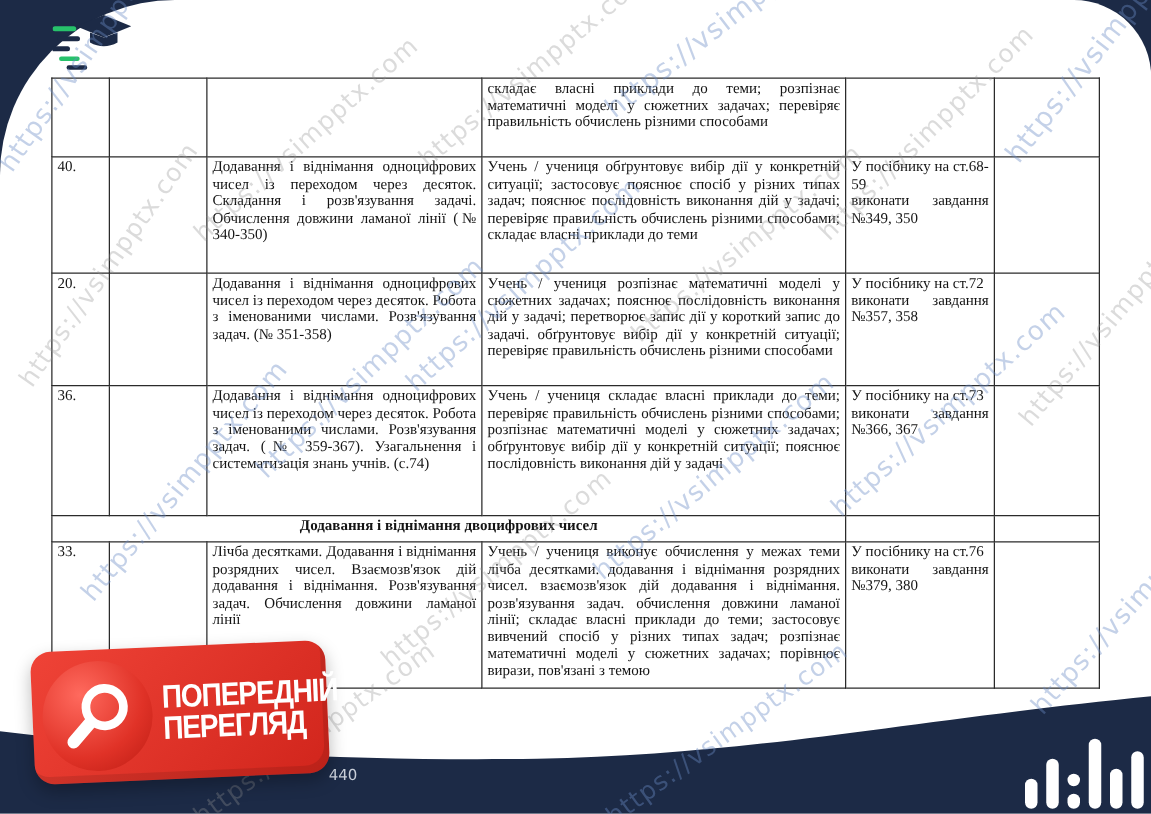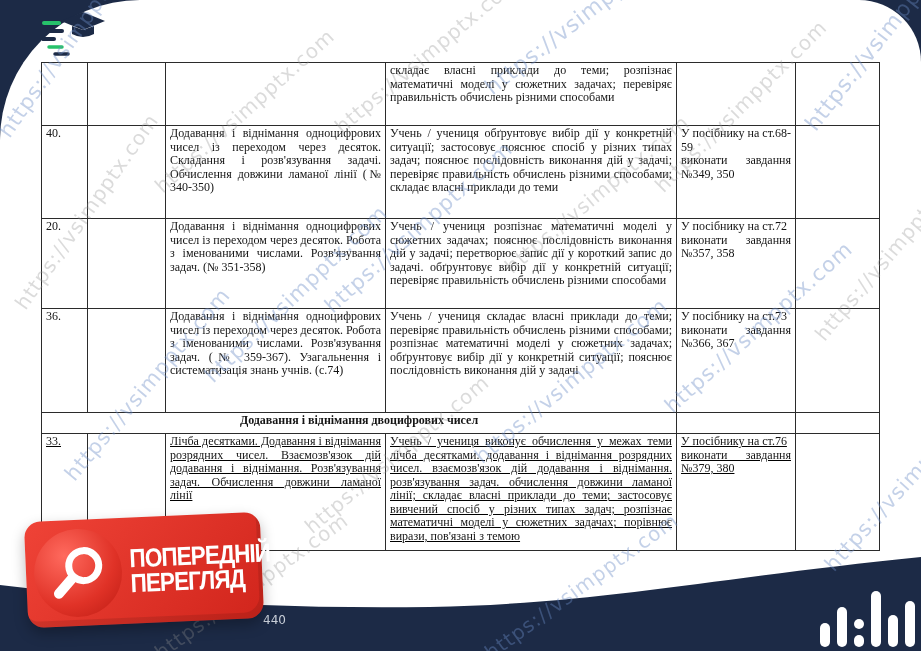--- a/index.html
+++ b/index.html
@@ -27,21 +27,21 @@
 
   
   table.doc{position:absolute;left:41px;top:62px;width:838px;border-collapse:collapse;
             table-layout:fixed;z-index:10;background:transparent;}
   table.doc td{border:1px solid #2b2b2b;vertical-align:top;padding:1px 4px;
                font-size:12px;line-height:1.13;color:#141414;}
   td.num{text-align:left;padding-left:5px;font-size:12.5px;}
   td.topic,td.out{text-align:justify;}
   td.res{text-align:justify;white-space:pre-line;}
   tr.rh0{height:63px;} tr.rh1{height:93px;} tr.rh2{height:90px;}
-  tr.rh3{height:104px;} tr.rhs{height:21px;} tr.rh4{height:117px;text-decoration:underline;}
+  tr.rh3{height:104px;} tr.rhs{height:21px;} tr.rh4{height:117px;}
   td.section{font-weight:bold;text-align:center;font-size:12.5px;vertical-align:middle;padding:2px;}
 
   
   .wm-layer{position:absolute;inset:0;z-index:20;pointer-events:none;}
   .wm{position:absolute;font-family:"DejaVu Sans",sans-serif;white-space:nowrap;
       transform-origin:0 0;letter-spacing:1px;}
   .wm-b{color:rgba(108,139,197,0.40);}
   .wm-g{color:rgba(145,145,145,0.33);}
 
   

